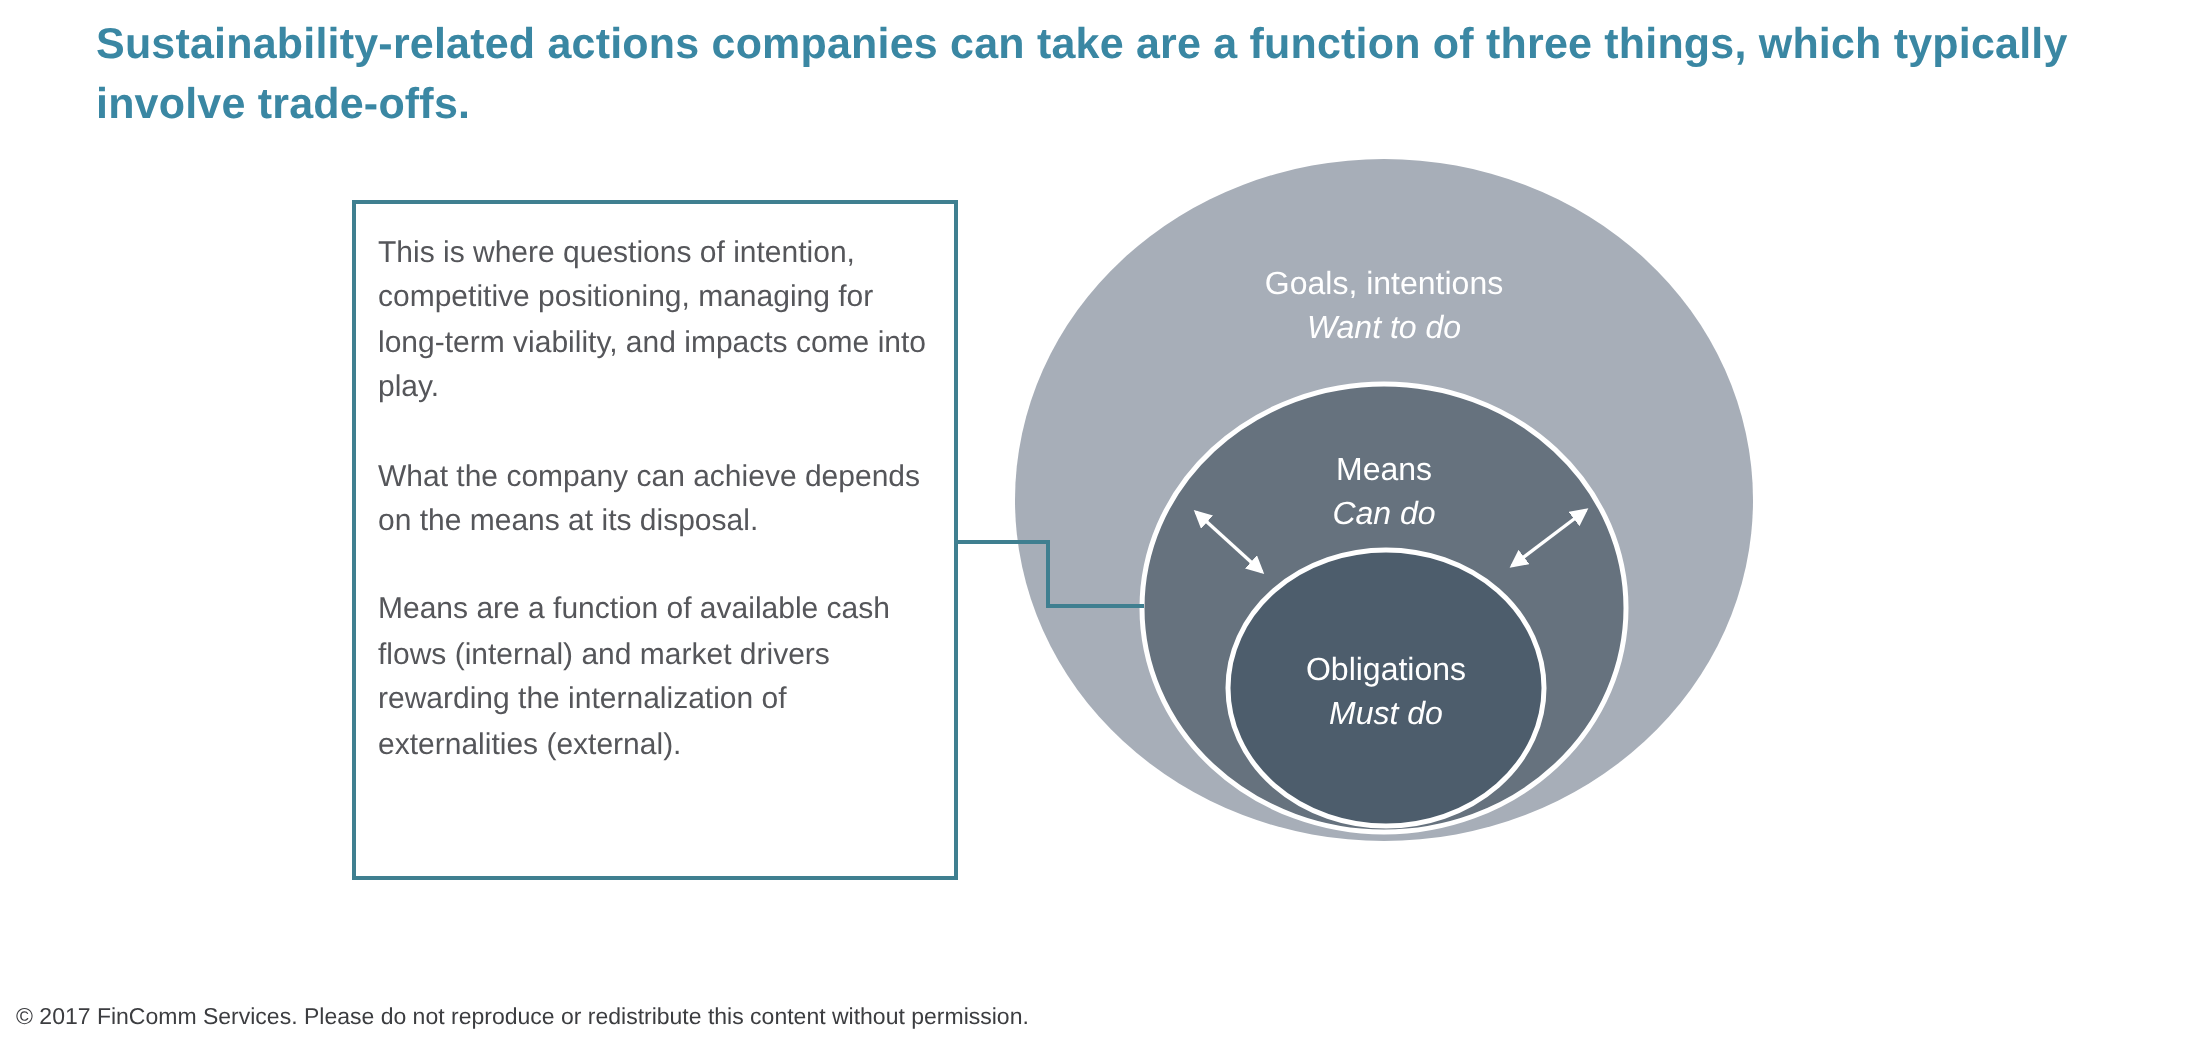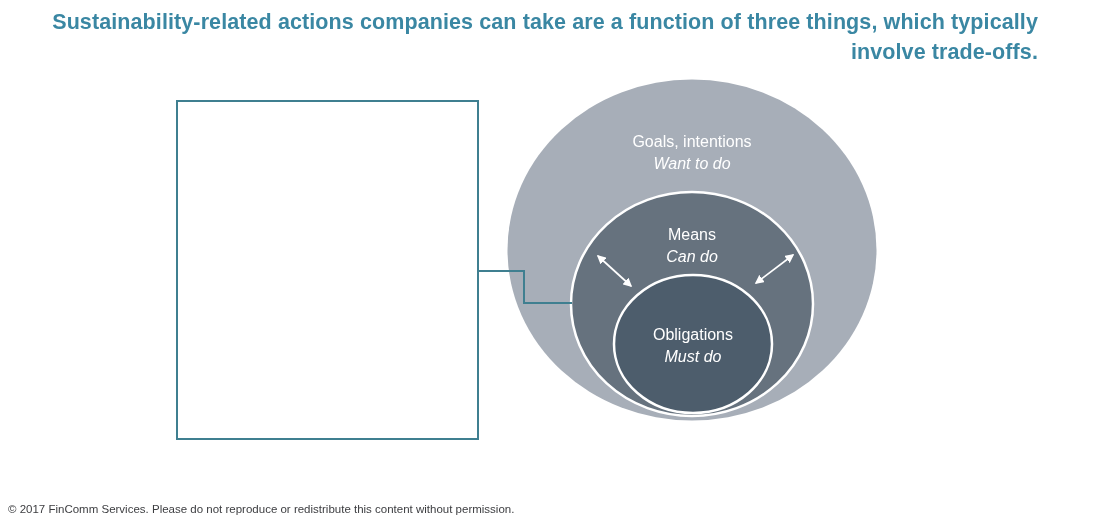--- a/index.html
+++ b/index.html
@@ -9,21 +9,20 @@
   .page-title {
     position: absolute;
     left: 48px;
     top: 7px;
     width: 990px;
     font-size: 21.5px;
     line-height: 30px;
     font-weight: 700;
     letter-spacing: 0.1px;
     color: #3a87a3;
-    text-align: right;
   }
 
   .callout-box {
     position: absolute;
     left: 176px;
     top: 100px;
     width: 303px;
     height: 340px;
     border: 2px solid #3f7f90;
     background: #ffffff;
@@ -64,20 +63,23 @@
     font-size: 11.5px;
     color: #3c3d40;
   }
 </style>
 </head>
 <body>
 
 <h1 class="page-title">Sustainability-related actions companies can take are a function of three things, which typically involve trade-offs.</h1>
 
 <div class="callout-box">
+  <p>This is where questions of intention, competitive positioning, managing for long-term viability, and impacts come into play.</p>
+  <p>What the company can achieve depends on the means at its disposal.</p>
+  <p>Means are a function of available cash flows (internal) and market drivers rewarding the internalization of externalities (external).</p>
 </div>
 
 <svg class="diagram-svg" viewBox="0 0 1100 530" xmlns="http://www.w3.org/2000/svg">
   <defs>
     <marker id="arrowhead" markerWidth="9" markerHeight="9" refX="7.5" refY="4.5" orient="auto-start-reverse" markerUnits="userSpaceOnUse">
       <path d="M0,0 L9,4.5 L0,9 Z" fill="#ffffff"></path>
     </marker>
   </defs>
 
   <ellipse cx="692" cy="250" rx="184.5" ry="170.5" fill="#a7aeb8"></ellipse>

